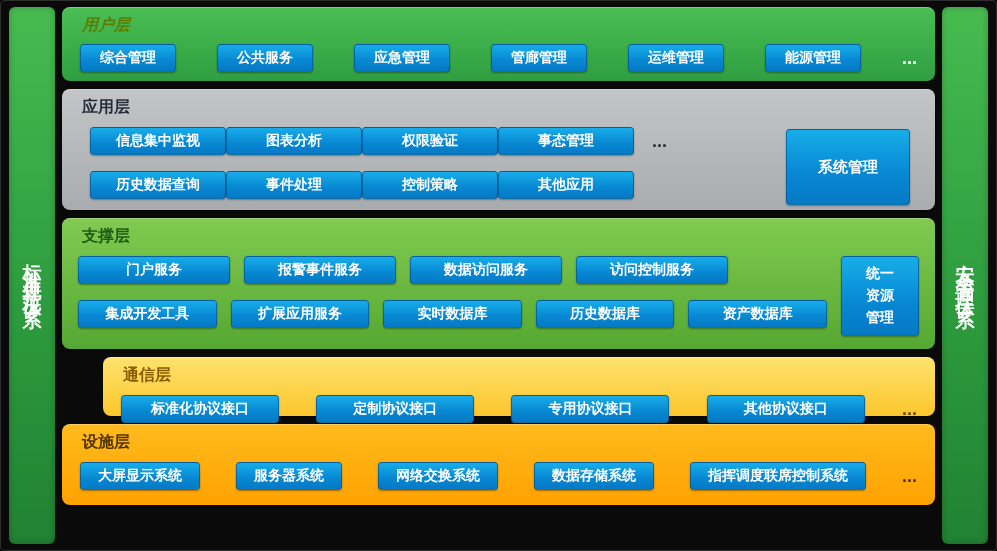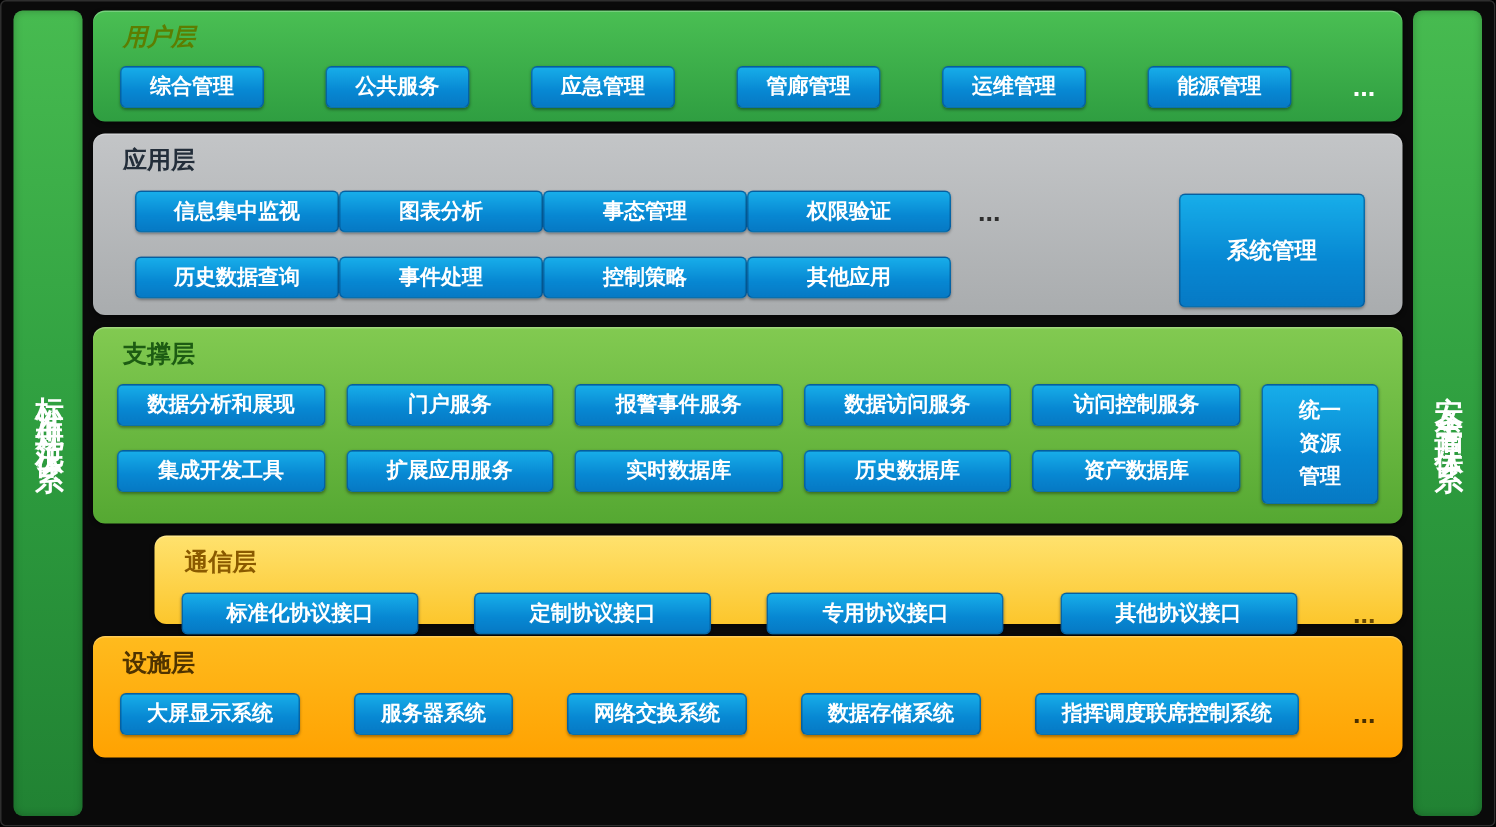--- a/index.html
+++ b/index.html
@@ -136,43 +136,42 @@
       </div>
     </section>
 
     <section class="layer layer-app">
       <div class="layer-title">应用层</div>
       <div class="app-content">
         <div class="app-left">
           <div class="btn-row app-row">
             <button class="blue-btn">信息集中监视</button>
             <button class="blue-btn">图表分析</button>
+            <button class="blue-btn">权限验证</button>
             <button class="blue-btn">事态管理</button>
-            <button class="blue-btn">权限验证</button>
             <span class="ellipsis dark">...</span>
           </div>
           <div class="btn-row app-row">
             <button class="blue-btn">历史数据查询</button>
             <button class="blue-btn">事件处理</button>
             <button class="blue-btn">控制策略</button>
             <button class="blue-btn">其他应用</button>
           </div>
         </div>
         <div class="app-right">
           <button class="blue-btn tall-btn">系统管理</button>
         </div>
       </div>
     </section>
 
     <section class="layer layer-support">
       <div class="layer-title">支撑层</div>
       <div class="support-content">
         <div class="support-left">
           <div class="btn-row support-row">
-            <button class="blue-btn">数据分析和展现</button>
             <button class="blue-btn">门户服务</button>
             <button class="blue-btn">报警事件服务</button>
             <button class="blue-btn">数据访问服务</button>
             <button class="blue-btn">访问控制服务</button>
           </div>
           <div class="btn-row support-row">
             <button class="blue-btn">集成开发工具</button>
             <button class="blue-btn">扩展应用服务</button>
             <button class="blue-btn">实时数据库</button>
             <button class="blue-btn">历史数据库</button>

